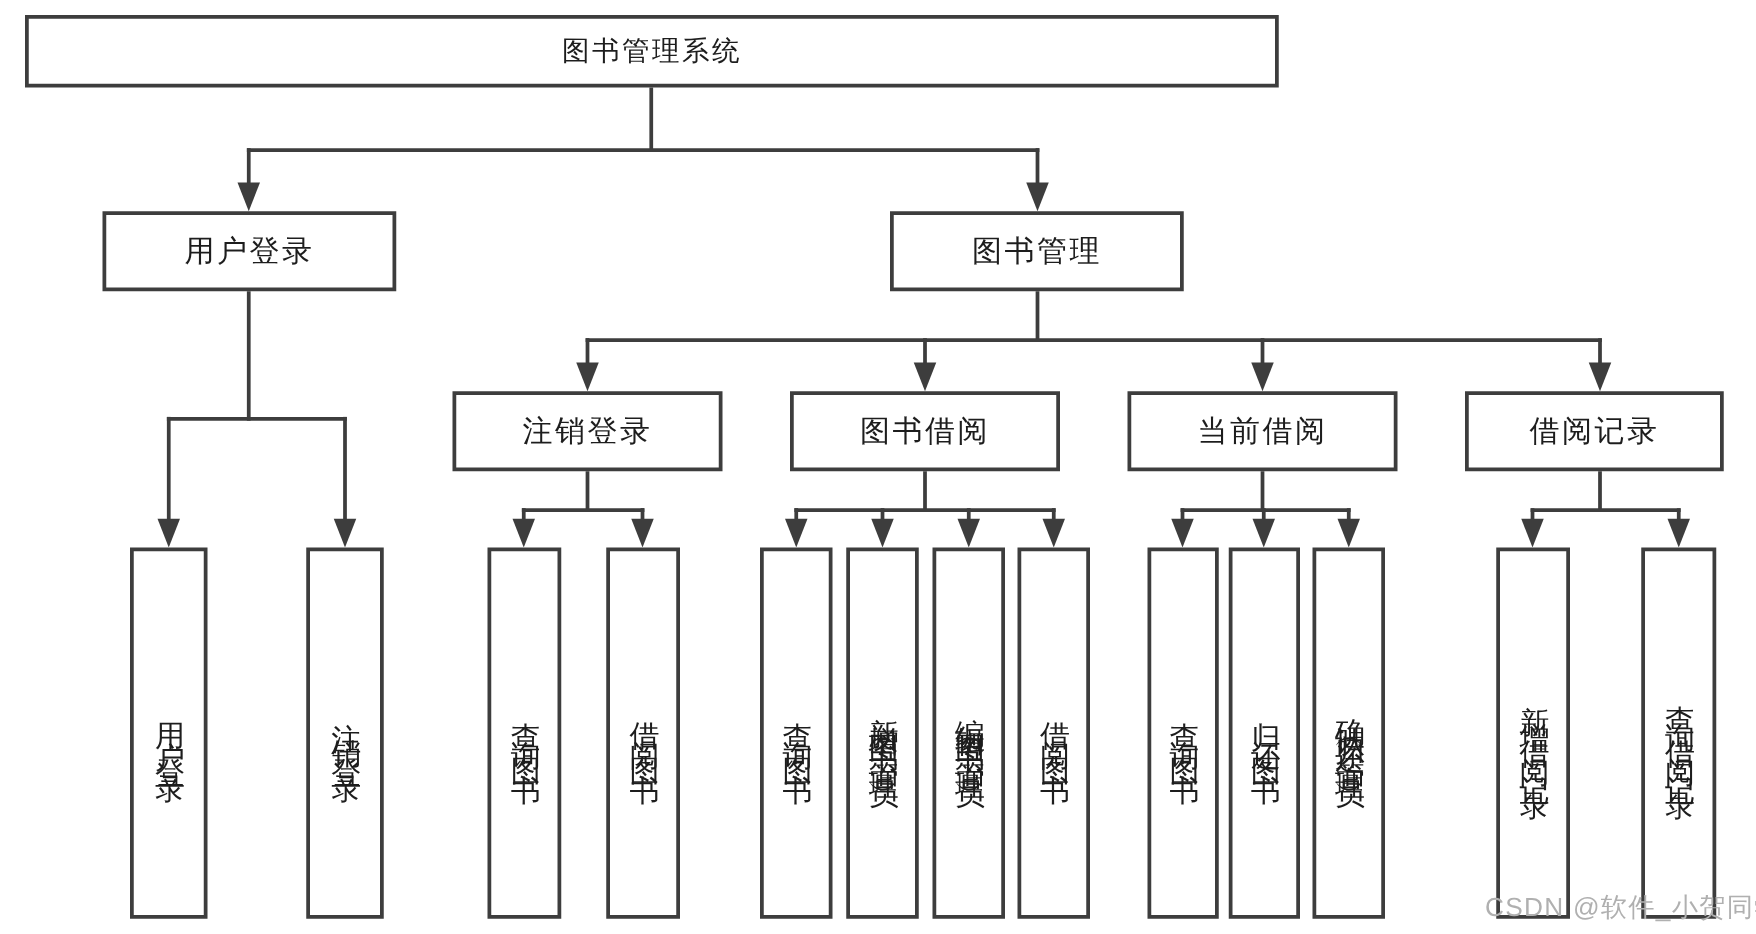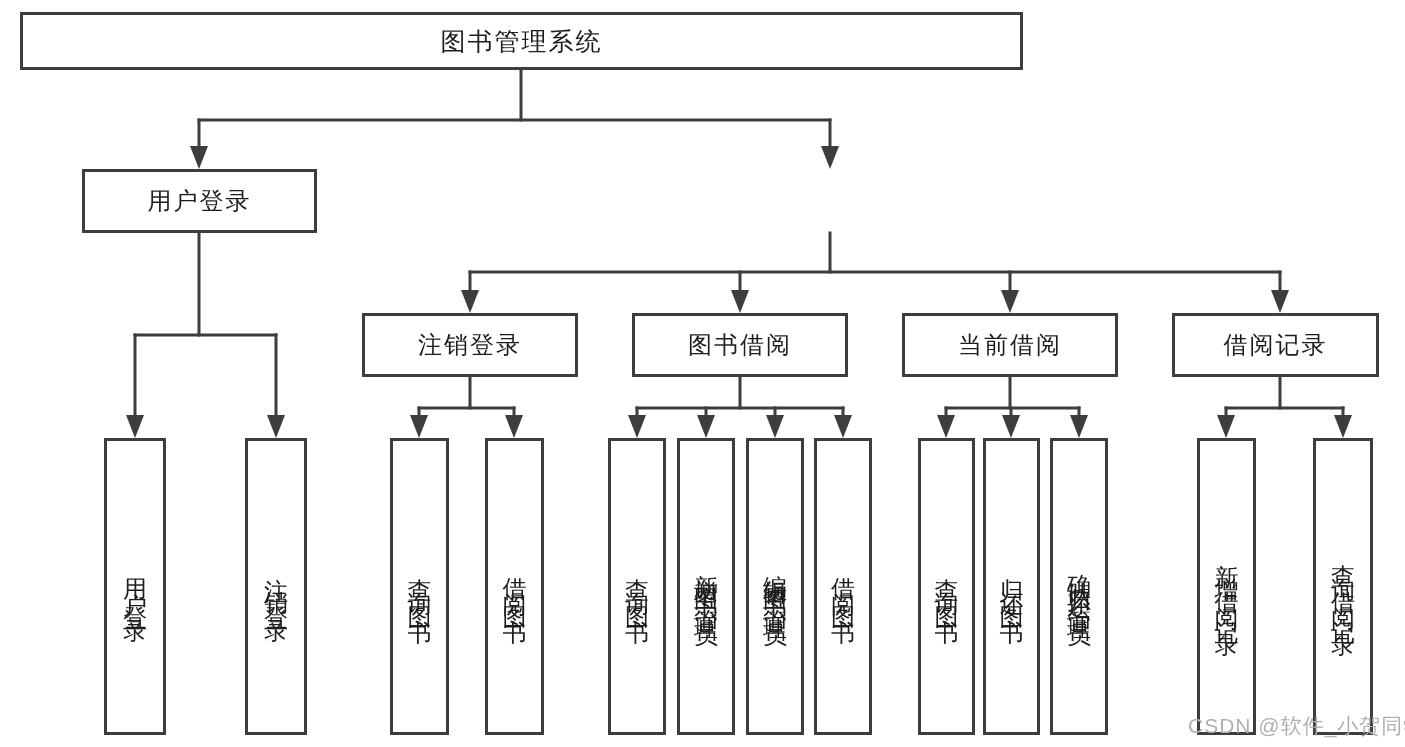--- a/index.html
+++ b/index.html
@@ -32,21 +32,21 @@
     display: flex;
     align-items: center;
     justify-content: center;
     z-index: 2;
   }
   .node.h span {
     font-size: 24px;
     letter-spacing: 2px;
     white-space: nowrap;
   }
-  .node.root span { font-size: 25px; }
+  .node.root span { font-size: 22px; }
   .node.v span {
     writing-mode: vertical-rl;
     text-orientation: mixed;
     font-size: 24px;
     line-height: 1;
     letter-spacing: 14px;
   }
   .node.v.tight span { letter-spacing: 7px; }
   .watermark {
     position: absolute;
@@ -119,20 +119,23 @@
       <polygon points="1334,415 1352,415 1343,438" fill="#3d3d3d"></polygon>
     </svg>
 
   <div class="node h root" style="left:20px;top:12px;width:1003px;height:58px">
     <span>图书管理系统</span>
   </div>
 
   <div class="node h" style="left:82px;top:169px;width:235px;height:64px">
     <span>用户登录</span>
   </div>
+  <div class="node h" style="left:712px;top:169px;width:235px;height:64px">
+    <span>图书管理</span>
+  </div>
 
   <div class="node h" style="left:362px;top:313px;width:216px;height:64px">
     <span>注销登录</span>
   </div>
   <div class="node h" style="left:902px;top:313px;width:216px;height:64px">
     <span>当前借阅</span>
   </div>
   <div class="node h" style="left:632px;top:313px;width:216px;height:64px">
     <span>图书借阅</span>
   </div>

